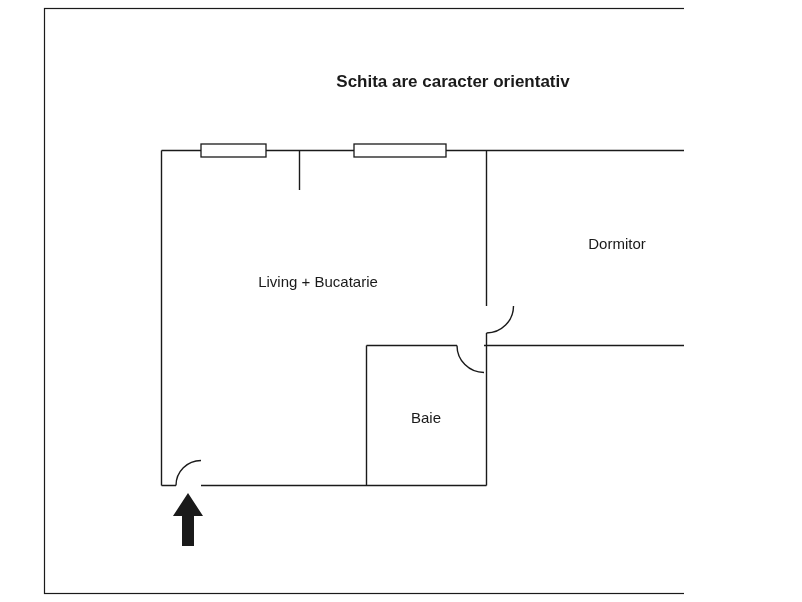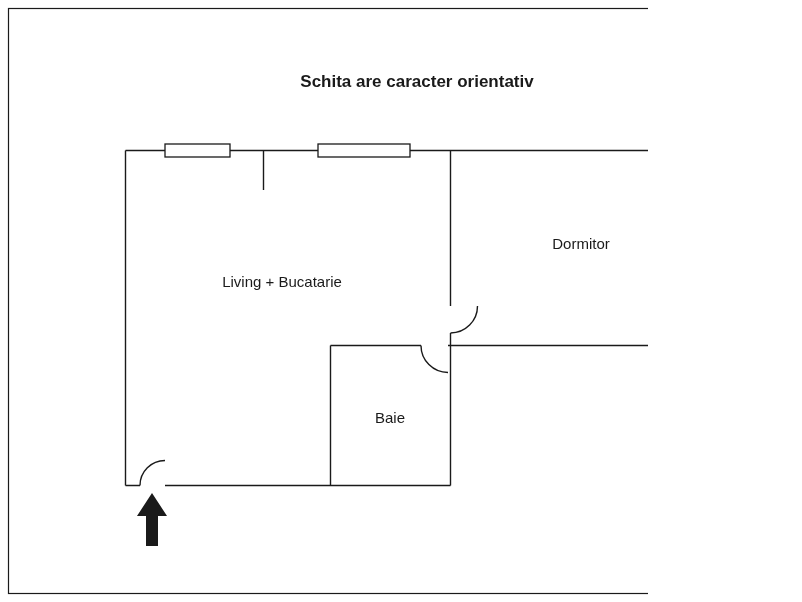--- a/index.html
+++ b/index.html
@@ -11,20 +11,21 @@
     padding:0;
     background:var(--background);
     font-family:"Liberation Sans", sans-serif;
   }
   .canvas{
     position:relative;
     width:648px;
     height:602px;
     background:var(--background);
     overflow:hidden;
+    margin-left:36px;
   }
   svg{display:block;}
   .frame{
     fill:none;
     stroke:var(--line);
     stroke-width:1.2;
   }
   .wall{
     fill:none;
     stroke:var(--line);

